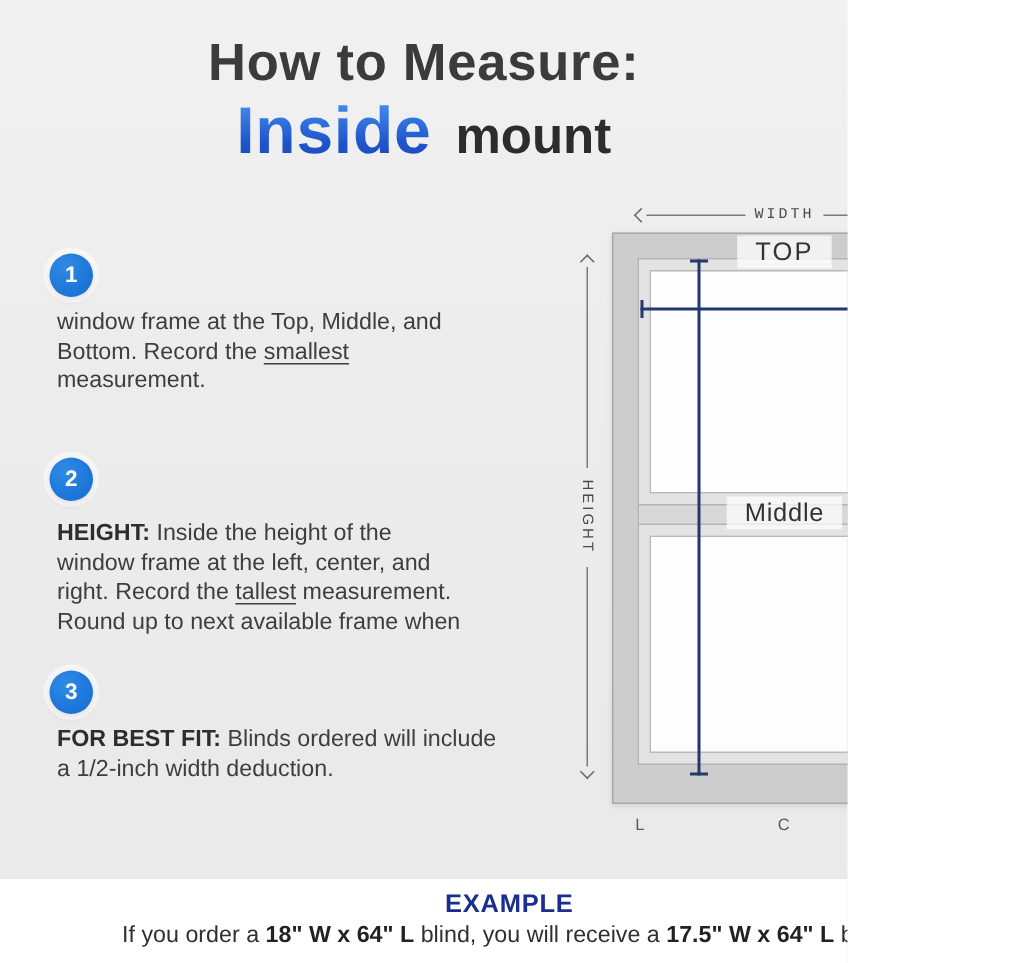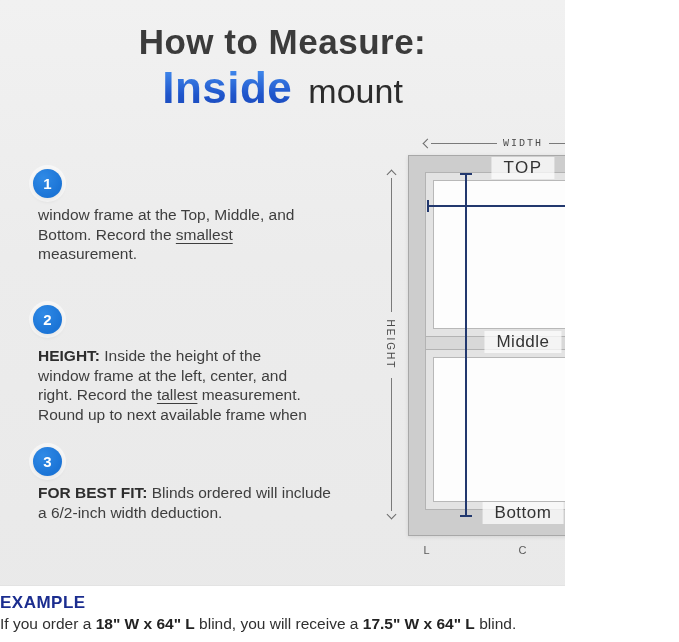--- a/index.html
+++ b/index.html
@@ -16,21 +16,21 @@
   .title-line1 { font-size:35px; font-weight:600; color:#3b3b3b; letter-spacing:0.5px; }
   .title-line2 { margin-top:1px; }
   .inside-word { font-size:44px; font-weight:800; color:#2160d4; letter-spacing:0.5px; }
   @supports (-webkit-background-clip: text) {
     .inside-word {
       background:linear-gradient(180deg,#4a97f5 0%,#1f55cb 65%,#1a47b8 100%);
       -webkit-background-clip:text; background-clip:text;
       -webkit-text-fill-color:transparent; color:transparent;
     }
   }
-  .mount-word { font-size:34px; font-weight:400; color:#2c2c2c; margin-left:16px; }
+  .mount-word { font-size:34px; font-weight:700; color:#2c2c2c; margin-left:16px; }
 
   
   .step-circle {
     position:absolute; left:33px; width:29px; height:29px; border-radius:50%;
     background:radial-gradient(circle at 35% 30%,#2f8ae6,#1b74d6 70%);
     color:#fff; font-size:15px; font-weight:700; text-align:center; line-height:29px;
     box-shadow:0 0 0 4px rgba(255,255,255,0.55), 0 2px 5px rgba(0,0,0,0.18);
   }
   .step-text { position:absolute; left:38px; width:330px; font-size:15.5px; line-height:19.5px; color:#3e3e3e; }
   .step-text .ln { white-space:nowrap; }
@@ -85,21 +85,21 @@
   .dim-label-v-wrap { height:66px; display:flex; align-items:center; justify-content:center; flex:none; }
   .dim-label-v-wrap .dim-label { transform:rotate(90deg); padding:0; }
 
   
   .lcr { position:absolute; top:544px; transform:translateX(-50%); font-size:11px; color:#5a5a5a; letter-spacing:1px; }
   .lcr-l { left:427px; } .lcr-c { left:523px; } .lcr-r { left:608px; }
 
   
   .example-strip {
     position:absolute; left:0; top:585px; width:679px; height:57px;
-    background:#ffffff; border-top:1px solid #e3e3e3;
+    background:#ffffff; text-align:center; border-top:1px solid #e3e3e3;
   }
   .example-heading { margin-top:7px; font-size:17px; font-weight:700; color:#1b2d8f; letter-spacing:0.5px; }
   .example-sentence { margin-top:2px; font-size:15.5px; color:#303030; }
   .example-sentence b { font-weight:700; color:#222; }
 </style>
 </head>
 <body>
 
 <div id="page">
 
@@ -121,21 +121,21 @@
   <div class="step-text" style="top:346px;">
     <div class="ln"><b>HEIGHT:</b><span> Inside the height of the</span></div>
     <div class="ln"><span>window frame at the left, center, and</span></div>
     <div class="ln"><span>right. Record the </span><span class="ul">tallest</span><span> measurement.</span></div>
     <div class="ln"><span>Round up to next available frame when</span></div>
   </div>
 
   <div class="step-circle" style="top:447px;">3</div>
   <div class="step-text" style="top:483px;">
     <div class="ln"><b>FOR BEST FIT:</b><span> Blinds ordered will include</span></div>
-    <div class="ln"><span>a 6/2-inch width deduction.</span></div>
+    <div class="ln"><span>a 1/2-inch width deduction.</span></div>
   </div>
 
   <div class="width-arrow">
     <div class="chev chev-left"></div>
     <div class="arrow-line-h"></div>
     <div class="dim-label">WIDTH</div>
     <div class="arrow-line-h"></div>
     <div class="chev chev-right"></div>
   </div>
 
@@ -159,21 +159,20 @@
         <div class="pane"></div>
       </div>
     </div>
   </div>
 
   <div class="measure-v"></div>
   <div class="measure-h"></div>
 
   <div class="pos-label pos-top">TOP</div>
   <div class="pos-label pos-middle">Middle</div>
-  <div class="pos-label pos-bottom">Bottom</div>
 
   <div class="lcr lcr-l">L</div>
   <div class="lcr lcr-c">C</div>
   <div class="lcr lcr-r">R</div>
 
   <div class="example-strip">
     <div class="example-heading">EXAMPLE</div>
     <div class="example-sentence">
       <span>If you order a </span><b>18" W x 64" L</b><span> blind, you will receive a </span><b>17.5" W x 64" L</b><span> blind.</span>
     </div>

